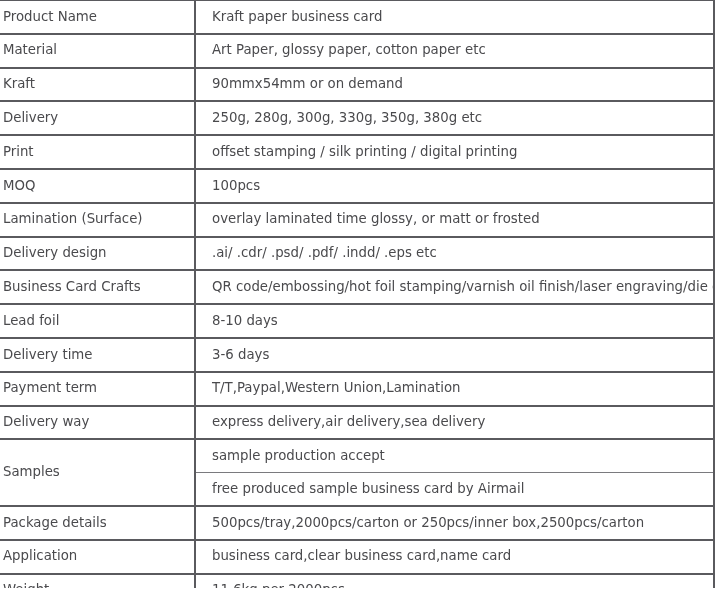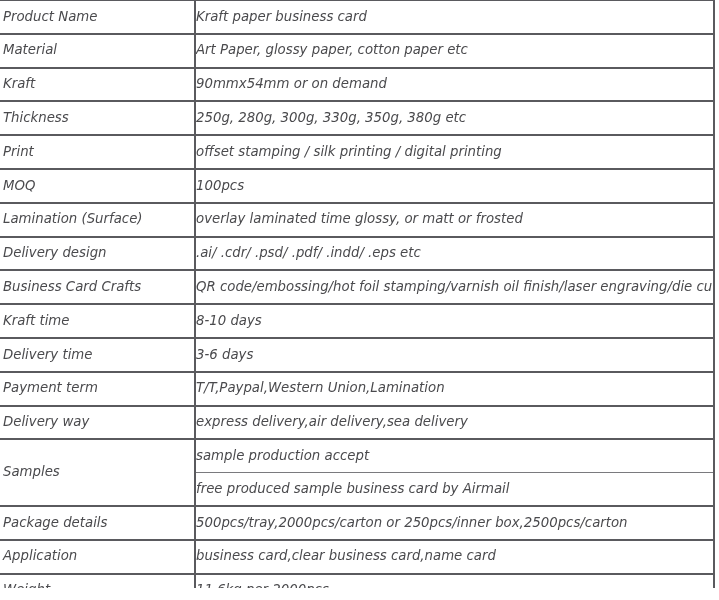--- a/index.html
+++ b/index.html
@@ -14,21 +14,20 @@
     overflow: hidden;
     font-family: "DejaVu Sans", "Liberation Sans", sans-serif;
   }
 
   #spec-table-wrapper {
     position: relative;
     width: 719px;
     height: 588px;
     background: #ffffff;
     overflow: hidden;
-    font-style: italic;
   }
 
   table.spec-table {
     border-collapse: collapse;
     table-layout: fixed;
     width: 714px;
     margin: 0;
     
     margin-top: -1px;
     background: #ffffff;
@@ -54,21 +53,21 @@
     font-weight: 400;
   }
 
   
   table.spec-table td.label-cell {
     border-right: 2px solid #5a5a5e;
     padding-left: 3px;
   }
 
   table.spec-table td.value-cell {
-    padding-left: 0;
+    padding-left: 16px;
   }
 
   
   table.spec-table td.samples-label {
     vertical-align: middle;
   }
   table.spec-table td.sub-top {
     border-bottom: 1px solid #7a7a7e;
   }
   table.spec-table td.sub-bottom {
@@ -95,21 +94,21 @@
         <td class="label-cell">Material</td>
         <td class="value-cell">Art Paper, glossy paper, cotton paper etc</td>
       </tr>
 
       <tr>
         <td class="label-cell">Kraft</td>
         <td class="value-cell">90mmx54mm or on demand</td>
       </tr>
 
       <tr>
-        <td class="label-cell">Thickness</td>
+        <td class="label-cell">Delivery</td>
         <td class="value-cell">250g, 280g, 300g, 330g, 350g, 380g etc</td>
       </tr>
 
       <tr>
         <td class="label-cell">Print</td>
         <td class="value-cell">offset stamping / silk printing / digital printing</td>
       </tr>
 
       <tr>
         <td class="label-cell">MOQ</td>
@@ -125,21 +124,21 @@
         <td class="label-cell">Delivery design</td>
         <td class="value-cell">.ai/ .cdr/ .psd/ .pdf/ .indd/ .eps etc</td>
       </tr>
 
       <tr>
         <td class="label-cell">Business Card Crafts</td>
         <td class="value-cell">QR code/embossing/hot foil stamping/varnish oil finish/laser engraving/die cut etc</td>
       </tr>
 
       <tr>
-        <td class="label-cell">Kraft time</td>
+        <td class="label-cell">Lead foil</td>
         <td class="value-cell">8-10 days</td>
       </tr>
 
       <tr>
         <td class="label-cell">Delivery time</td>
         <td class="value-cell">3-6 days</td>
       </tr>
 
       <tr>
         <td class="label-cell">Payment term</td>

